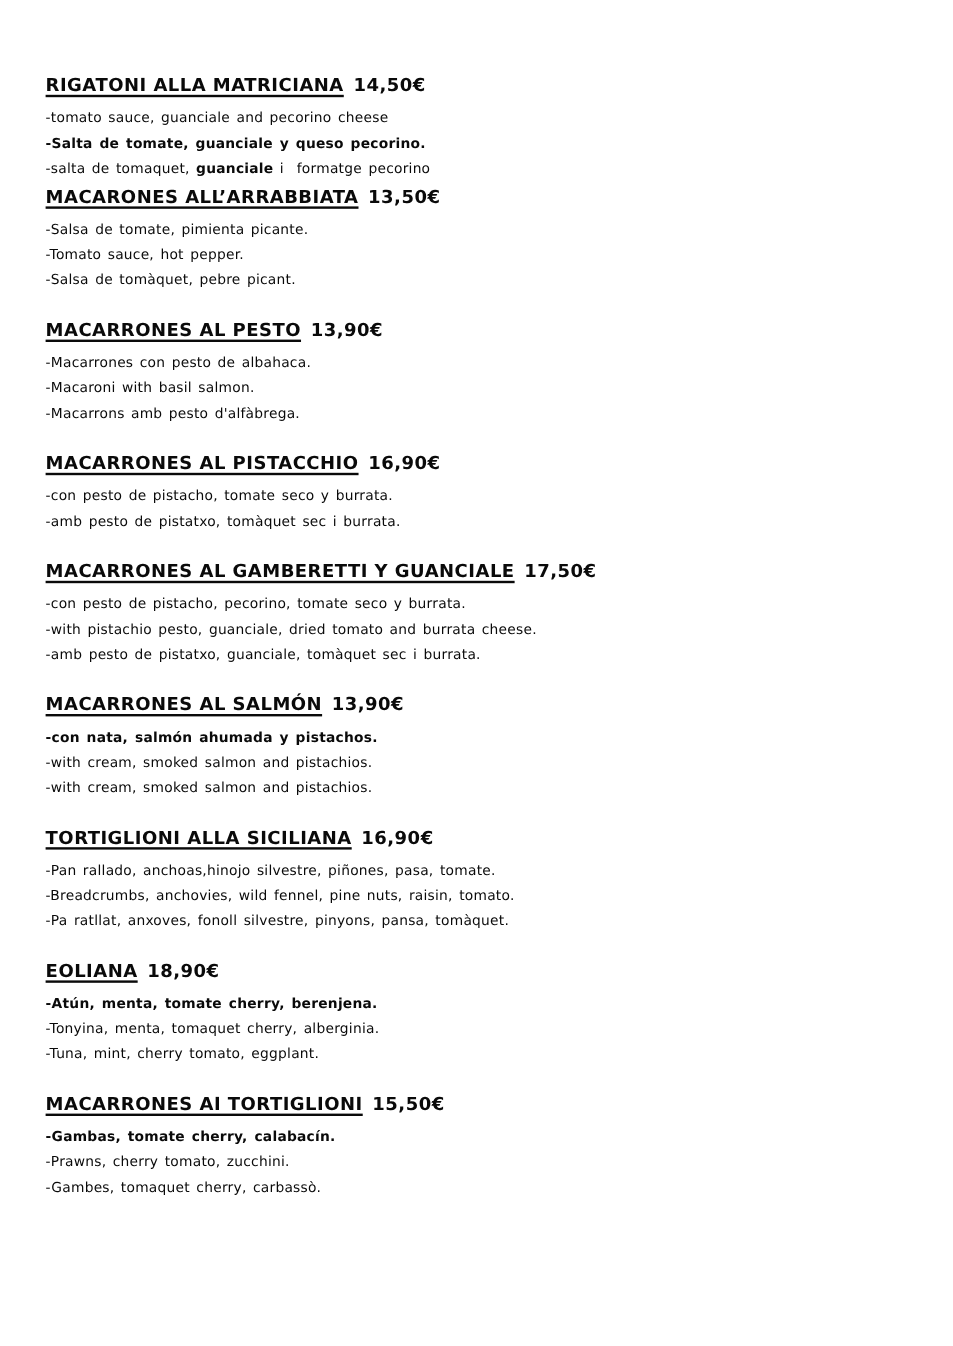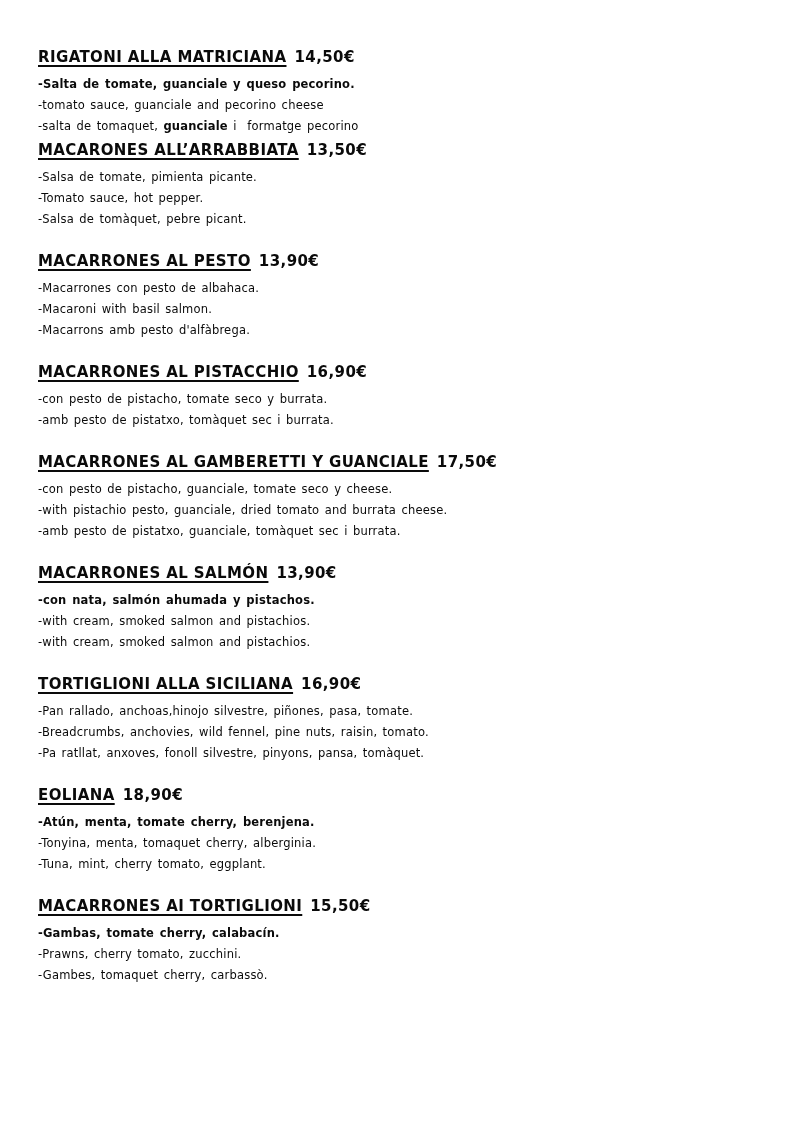--- a/index.html
+++ b/index.html
@@ -11,21 +11,21 @@
     width: 794px;
     height: 1122px;
     font-family: "DejaVu Sans", sans-serif;
     color: #0a0a0a;
     overflow: hidden;
   }
   .doc {
     box-sizing: border-box;
     width: 794px;
     height: 1111px;
-    padding: 49px 40px 0 38px;
+    padding: 63px 40px 0 38px;
   }
   .menu-item {
     margin: 0 0 23px 0;
   }
   .menu-item.first {
     margin-bottom: 5px;
   }
   .title-line {
     margin: 0 0 9px 0;
     font-size: 15px;
@@ -55,22 +55,22 @@
     font-weight: bold;
   }
 </style>
 </head>
 <body>
 
 <main class="doc">
 
   <section class="menu-item first">
     <h2 class="title-line"><span class="title">RIGATONI ALLA MATRICIANA</span><span class="price">14,50€</span></h2>
+    <p class="desc">-tomato sauce, guanciale and pecorino cheese</p>
     <p class="desc bold">-Salta de tomate, guanciale y queso pecorino.</p>
-    <p class="desc">-tomato sauce, guanciale and pecorino cheese</p>
     <p class="desc"><span>-salta de tomaquet, </span><span class="bold">guanciale</span><span> i  formatge pecorino</span></p>
   </section>
 
   <section class="menu-item">
     <h2 class="title-line"><span class="title">MACARONES ALL’ARRABBIATA</span><span class="price">13,50€</span></h2>
     <p class="desc">-Salsa de tomate, pimienta picante.</p>
     <p class="desc">-Tomato sauce, hot pepper.</p>
     <p class="desc">-Salsa de tomàquet, pebre picant.</p>
   </section>
 
@@ -82,21 +82,21 @@
   </section>
 
   <section class="menu-item">
     <h2 class="title-line"><span class="title">MACARRONES AL PISTACCHIO</span><span class="price">16,90€</span></h2>
     <p class="desc">-con pesto de pistacho, tomate seco y burrata.</p>
     <p class="desc">-amb pesto de pistatxo, tomàquet sec i burrata.</p>
   </section>
 
   <section class="menu-item">
     <h2 class="title-line"><span class="title">MACARRONES AL GAMBERETTI Y GUANCIALE</span><span class="price">17,50€</span></h2>
-    <p class="desc">-con pesto de pistacho, guanciale, tomate seco y cheese.</p>
+    <p class="desc">-con pesto de pistacho, pecorino, tomate seco y burrata.</p>
     <p class="desc">-with pistachio pesto, guanciale, dried tomato and burrata cheese.</p>
     <p class="desc">-amb pesto de pistatxo, guanciale, tomàquet sec i burrata.</p>
   </section>
 
   <section class="menu-item">
     <h2 class="title-line"><span class="title">MACARRONES AL SALMÓN</span><span class="price">13,90€</span></h2>
     <p class="desc bold">-con nata, salmón ahumada y pistachos.</p>
     <p class="desc">-with cream, smoked salmon and pistachios.</p>
     <p class="desc">-with cream, smoked salmon and pistachios.</p>
   </section>

